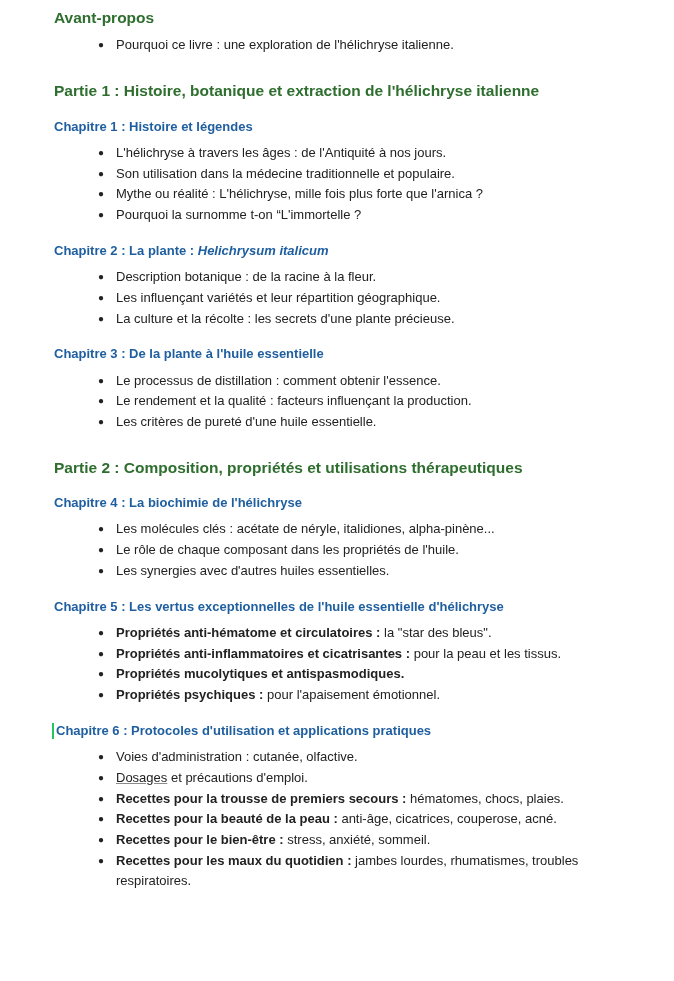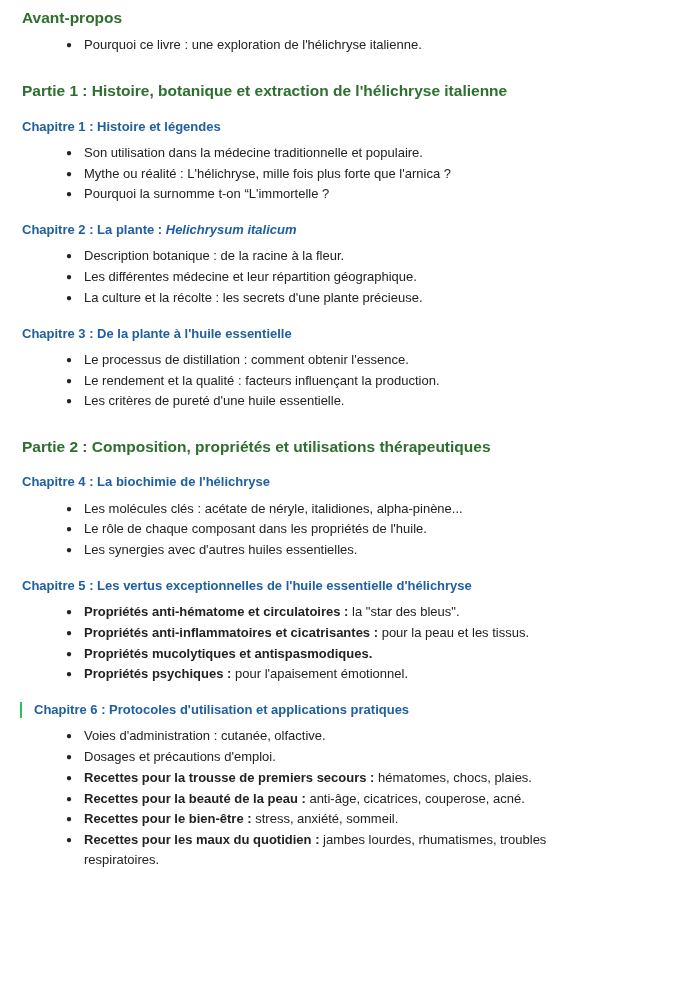--- a/index.html
+++ b/index.html
@@ -11,20 +11,21 @@
     width: 674px;
     min-height: 981px;
     font-family: "Liberation Sans", sans-serif;
     color: #222222;
     -webkit-font-smoothing: antialiased;
   }
   .page {
     width: 562px;
     box-sizing: border-box;
     padding: 4px 14px 10px 22px;
+    margin-left: 32px;
   }
   h2.part-title {
     font-size: 15.5px;
     font-weight: bold;
     color: #2e6e2e;
     margin: 0;
     line-height: 1.25;
   }
   .block {
     margin: 0 0 2px 0;
@@ -61,32 +62,33 @@
     left: 0;
     top: 0;
     font-size: 10px;
     line-height: 1.95;
     color: #222222;
   }
   ul.items li b {
     font-weight: bold;
   }
   .u {
+    text-decoration: underline;
     text-decoration-color: #8a8a8a;
   }
   .gap-after-list {
     height: 16px;
   }
   .gap-part {
     height: 24px;
   }
   .chapter6-box {
     display: inline-block;
     border-left: 2px solid #22c55e;
-    padding-left: 12px;
+    padding-left: 2px;
     margin-left: -2px;
   }
 </style>
 </head>
 <body>
 
 <div class="page">
 
   <div class="block avant">
     <h2 class="part-title">Avant-propos</h2>
@@ -99,33 +101,34 @@
 
   <div class="block">
     <h2 class="part-title">Partie 1 : Histoire, botanique et extraction de l'hélichryse italienne</h2>
   </div>
 
   <div class="gap-after-list"></div>
 
   <div class="block">
     <h3 class="chapter-title">Chapitre 1 : Histoire et légendes</h3>
     <ul class="items">
+      <li><span>L'hélichryse à travers les âges : de l'Antiquité à nos jours.</span></li>
       <li><span>Son utilisation dans la médecine traditionnelle et populaire.</span></li>
       <li><span>Mythe ou réalité : L'hélichryse, mille fois plus forte que l'arnica ?</span></li>
       <li><span>Pourquoi la surnomme t-on “L'immortelle ?</span></li>
     </ul>
   </div>
 
   <div class="gap-after-list"></div>
 
   <div class="block">
     <h3 class="chapter-title"><span>Chapitre 2 : La plante : </span><span class="ital">Helichrysum italicum</span></h3>
     <ul class="items">
       <li><span>Description botanique : de la racine à la fleur.</span></li>
-      <li><span>Les différentes médecine et leur répartition géographique.</span></li>
+      <li><span>Les influençant variétés et leur répartition géographique.</span></li>
       <li><span>La culture et la récolte : les secrets d'une plante précieuse.</span></li>
     </ul>
   </div>
 
   <div class="gap-after-list"></div>
 
   <div class="block">
     <h3 class="chapter-title">Chapitre 3 : De la plante à l'huile essentielle</h3>
     <ul class="items">
       <li><span>Le processus de distillation : comment obtenir l'essence.</span></li>

